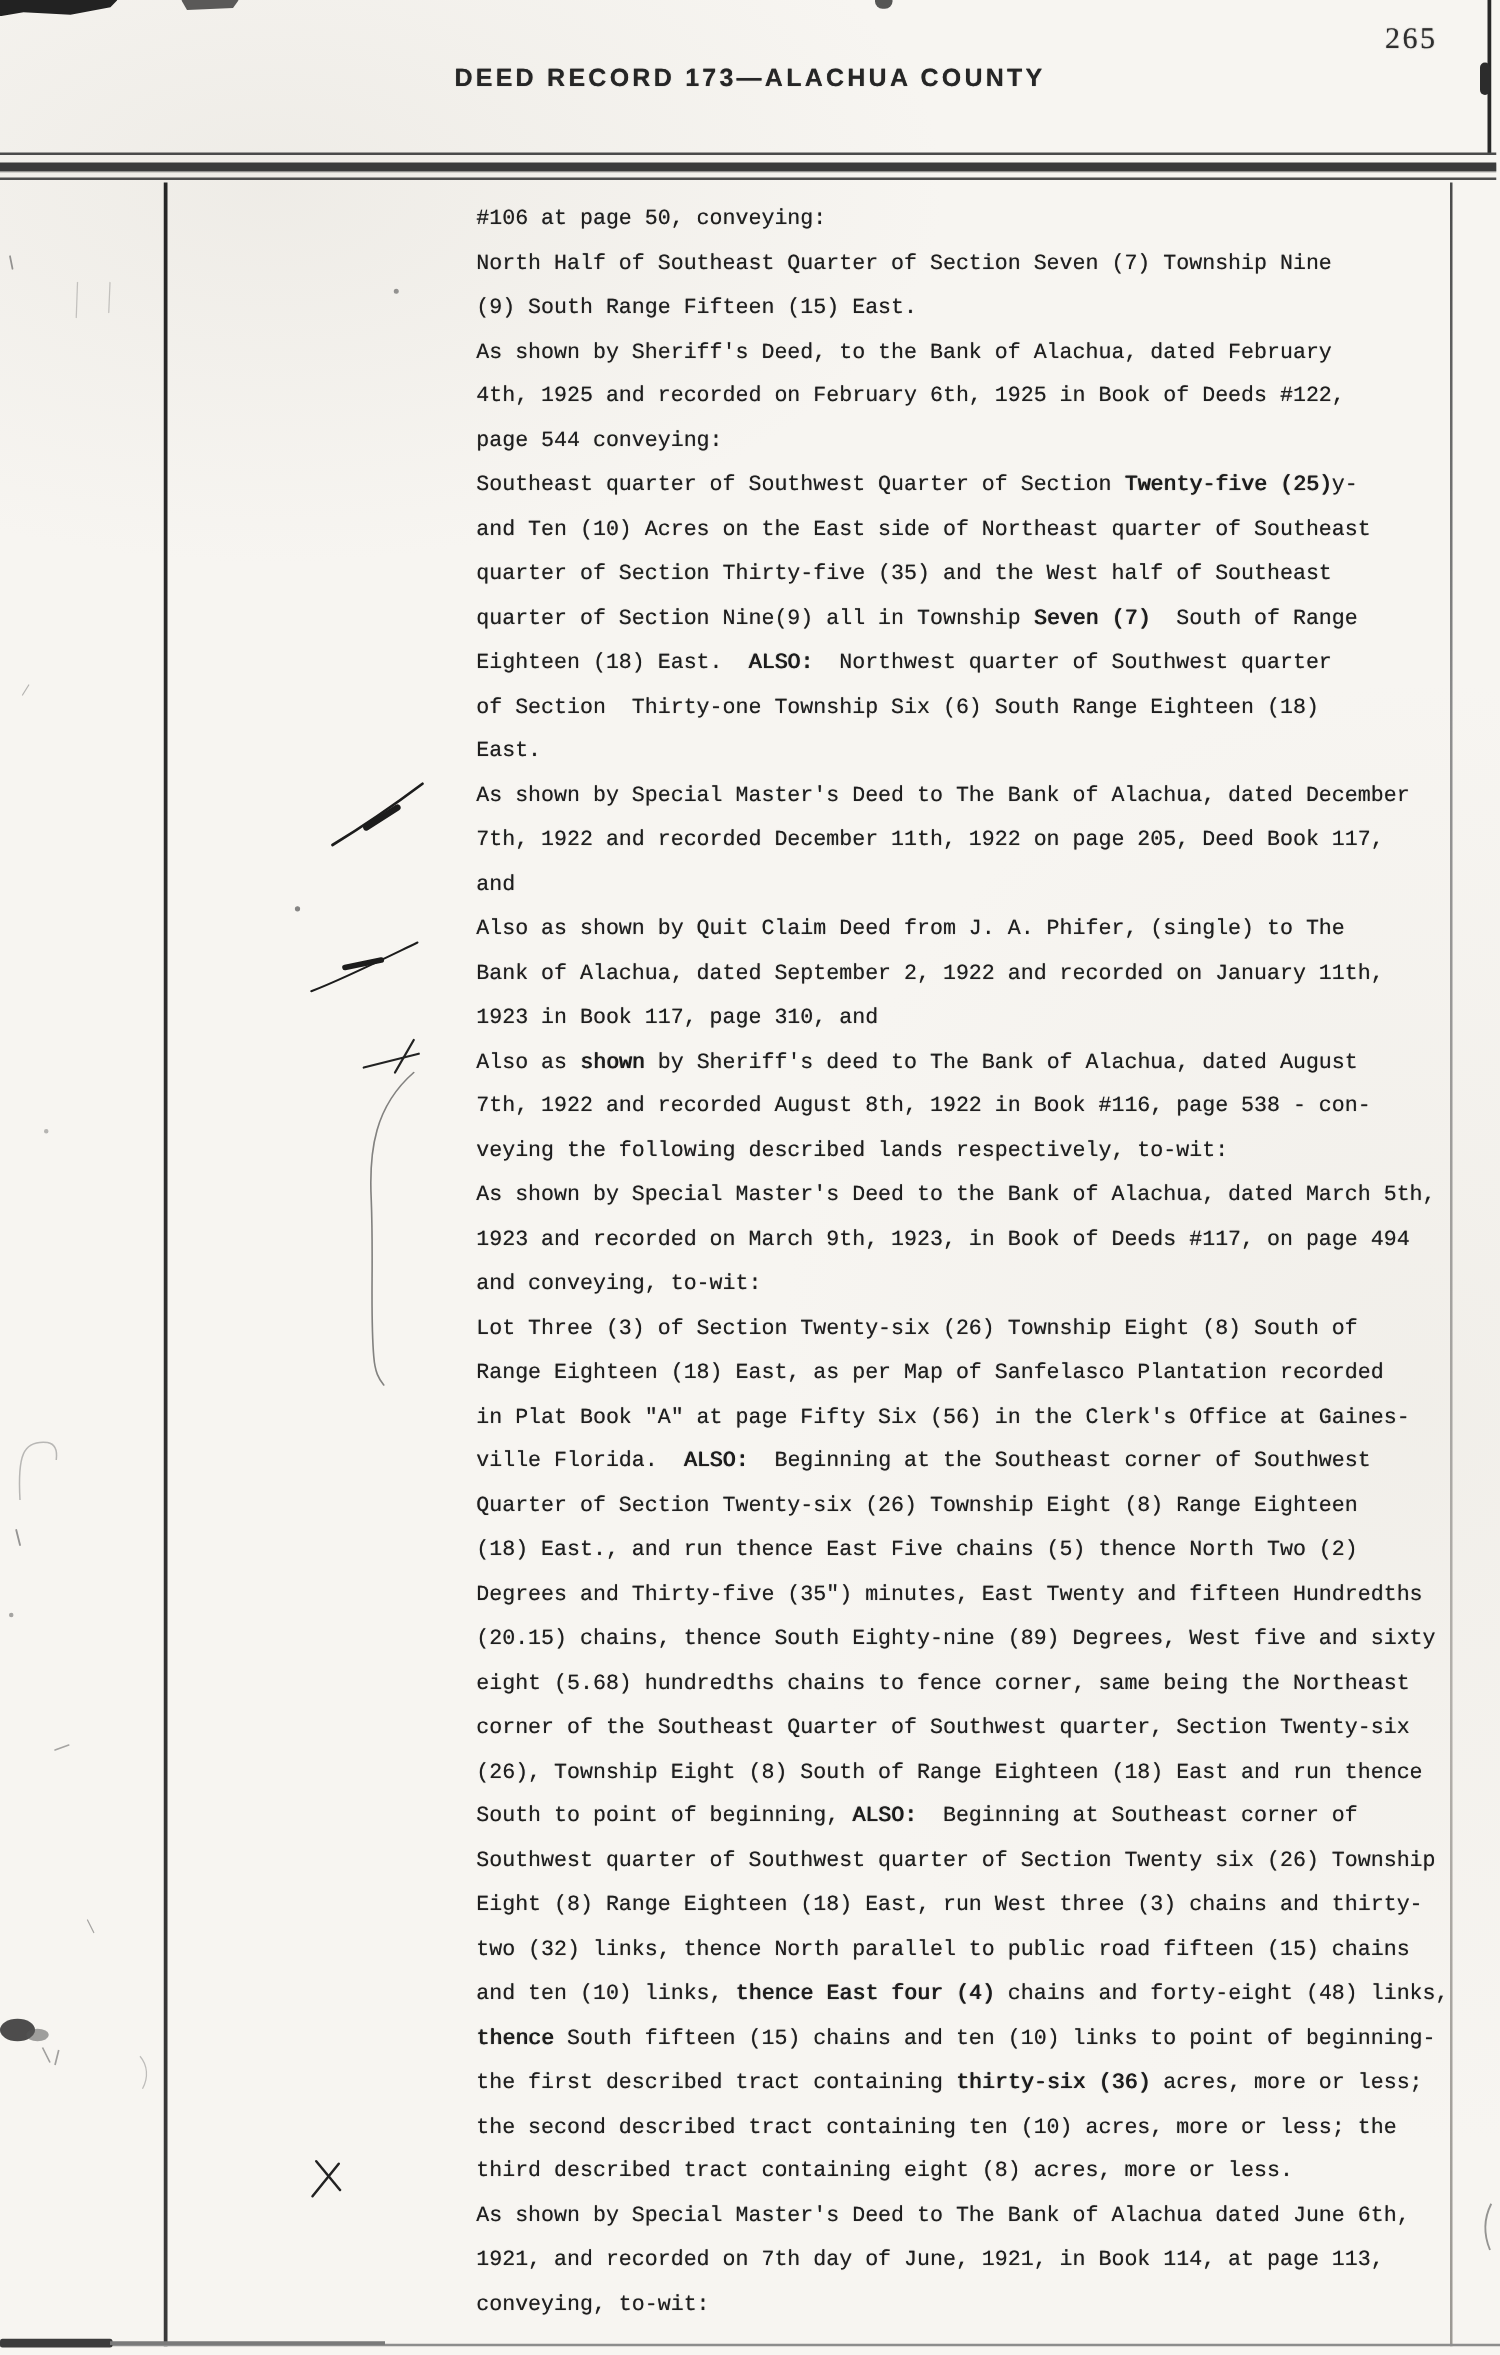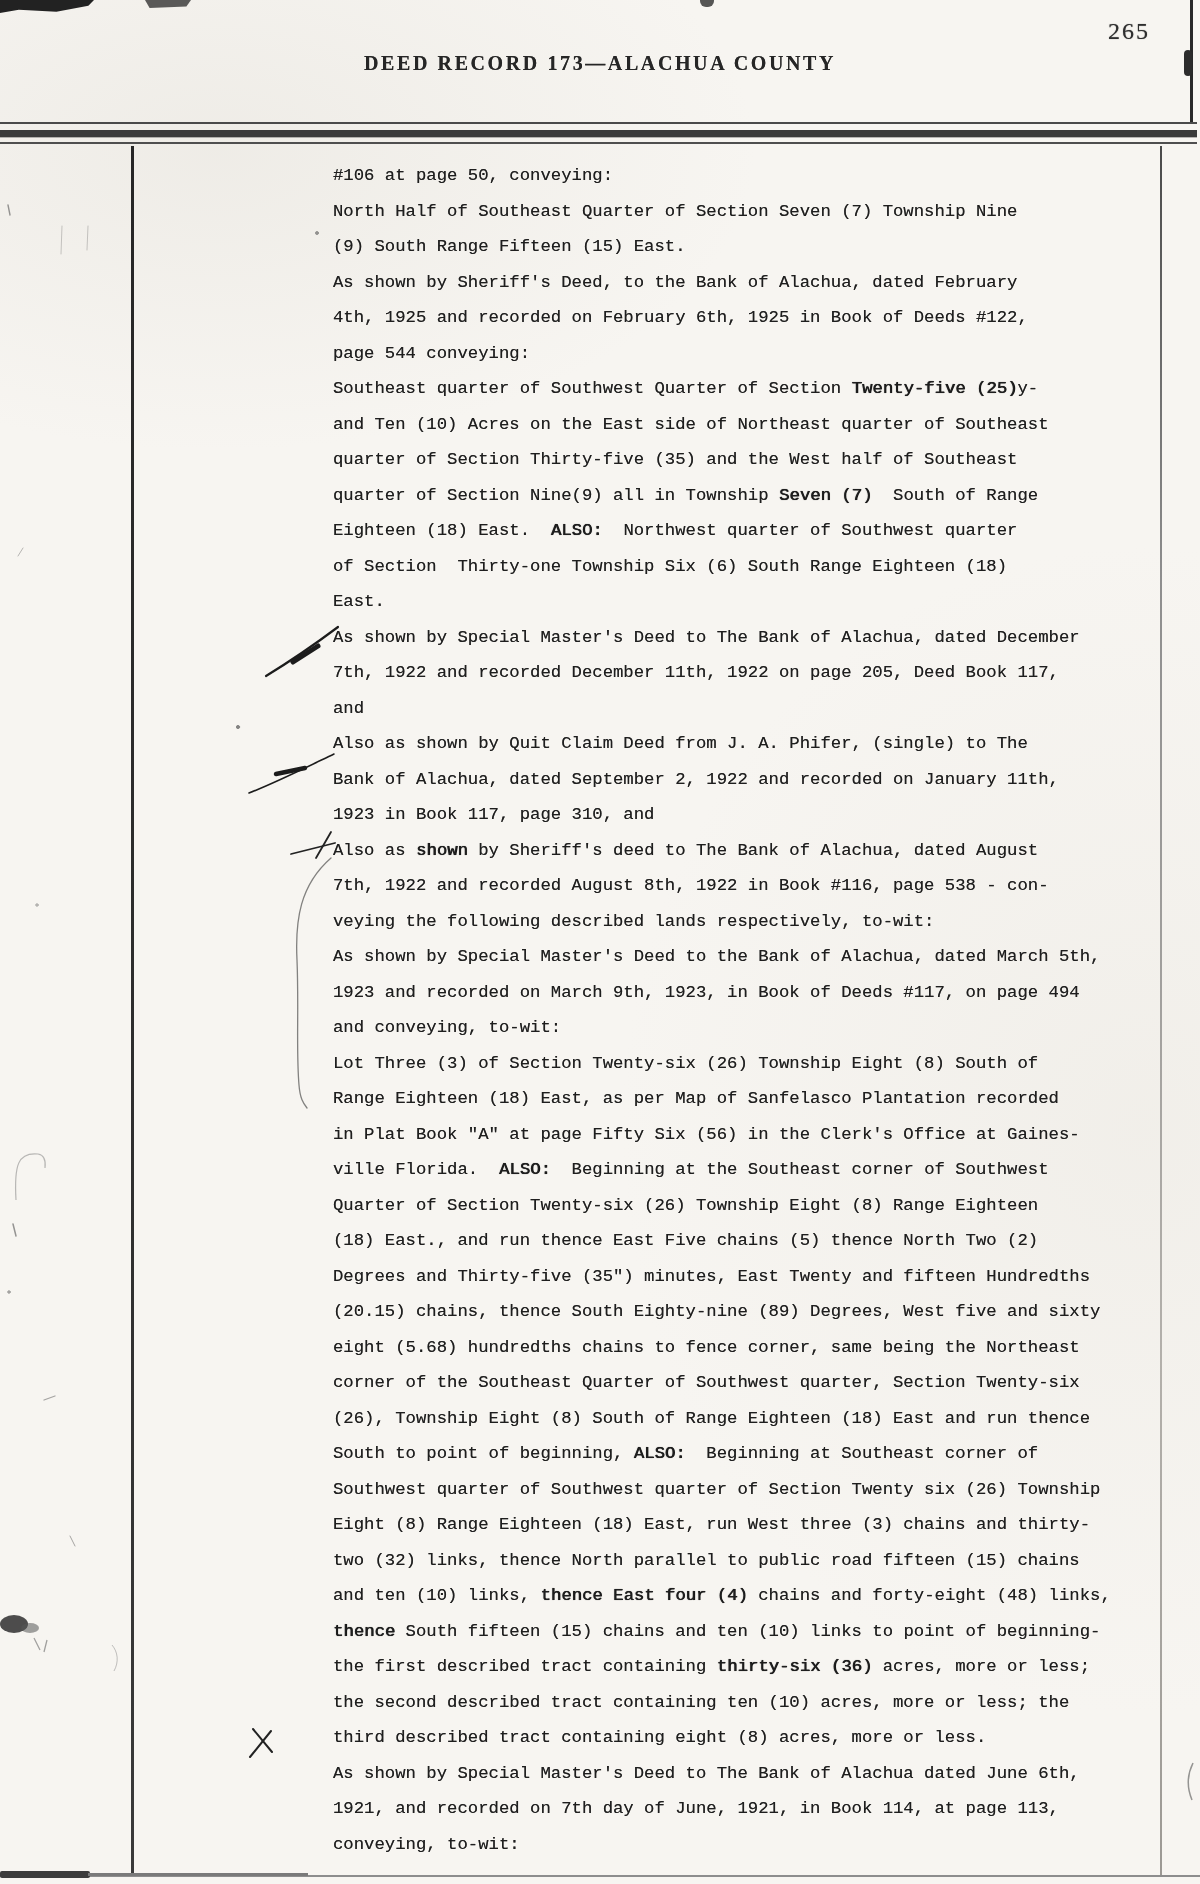--- a/index.html
+++ b/index.html
@@ -8,21 +8,21 @@
   .paper{position:absolute;inset:0;
     background:
       radial-gradient(ellipse 900px 500px at 18% 8%, rgba(228,225,218,.45), rgba(0,0,0,0) 60%),
       radial-gradient(ellipse 800px 900px at 95% 60%, rgba(232,229,222,.4), rgba(0,0,0,0) 65%),
       #f7f5f1;}
   
   .page-number{position:absolute;left:1108px;top:18px;width:90px;
     font-family:"Liberation Serif", serif;font-size:24px;color:#2e2e2e;
     letter-spacing:2px;text-shadow:0 0 1px rgba(40,40,40,.6);}
   .header-title{position:absolute;left:300px;top:52px;width:600px;text-align:center;
-    font-family:Liberation Serif, serif;font-size:20px;font-weight:bold;color:#262626;
+    font-family:Liberation Sans, sans-serif;font-size:20px;font-weight:bold;color:#262626;
     letter-spacing:2.6px;text-shadow:0 0 .6px rgba(30,30,30,.7);}
   
   .rule{position:absolute;background:#3a3a3a;}
   .rule-thin-1{left:0;top:122px;width:1197px;height:2px;background:#4a4a4a;}
   .rule-thick {left:0;top:130px;width:1197px;height:7px;background:#3b3b3b;box-shadow:0 1px 0 rgba(60,60,60,.35);}
   .rule-thin-2{left:0;top:142px;width:1197px;height:2px;background:#4f4f4f;}
   .v-rule-left{left:131px;top:146px;width:3px;height:1731px;
     background:linear-gradient(#262626,#2f2f2f 60%,#3a3a3a);}
   .v-rule-right{left:1160px;top:146px;width:2px;height:1731px;
     background:linear-gradient(#4a4a4a,#8e8e8e 25%,#b3b0ab 70%,#9c9994);}
@@ -33,21 +33,21 @@
   .bottom-rule-mid{left:88px;top:1873px;width:220px;height:3px;background:#7a7a7a;}
   .top-blob-1{left:0;top:0;width:94px;height:13px;background:#222;
     clip-path:polygon(0 0,100% 0,94% 45%,60% 90%,20% 75%,0 100%);}
   .top-blob-2{left:145px;top:0;width:46px;height:8px;background:#333;opacity:.8;
     clip-path:polygon(0 0,100% 0,90% 80%,10% 100%);}
   .top-blob-3{left:700px;top:0;width:14px;height:7px;border-radius:0 0 6px 6px;background:#3a3a3a;opacity:.85;}
   
   .typed-text{position:absolute;left:333px;top:158px;width:810px;
     font-family:"Liberation Mono", monospace;font-size:17.3px;line-height:35.5px;
     color:#1e1e1e;white-space:pre;text-shadow:0 0 .6px rgba(25,25,25,.65);}
-  .typed-text .line{height:35.5px;}
+  .typed-text .line{height:35.5px;margin-left:48px;}
   .typed-text .ov{font-weight:normal;text-shadow:.6px 0 0 #151515,0 0 1px rgba(0,0,0,.55);}
   .marks-svg{position:absolute;left:0;top:0;}
 </style>
 </head>
 <body>
 
 <div class="paper">
 
   <div class="page-number">265</div>
   <div class="header-title">DEED RECORD 173—ALACHUA COUNTY</div>

